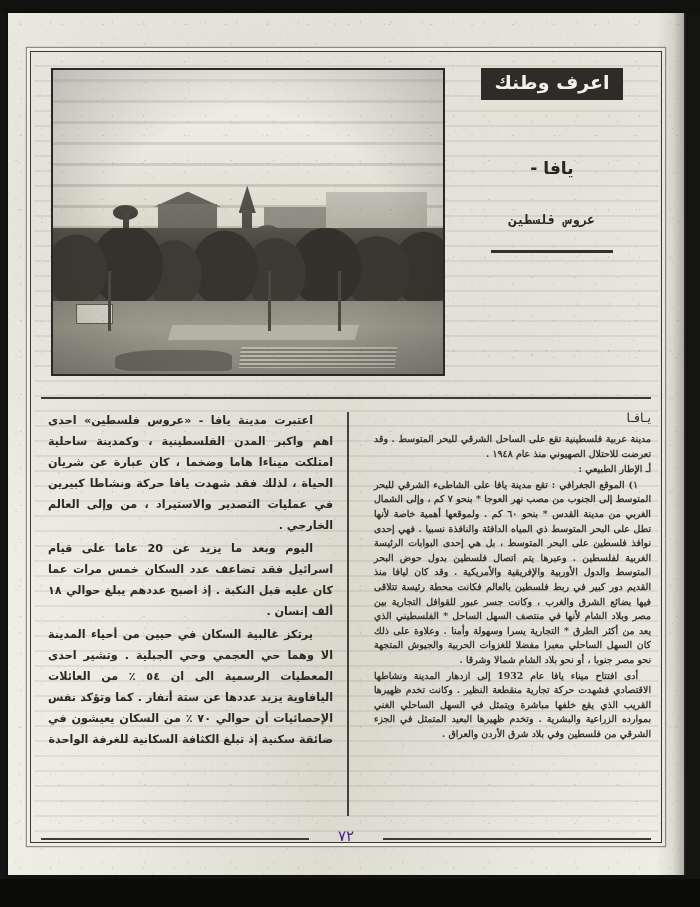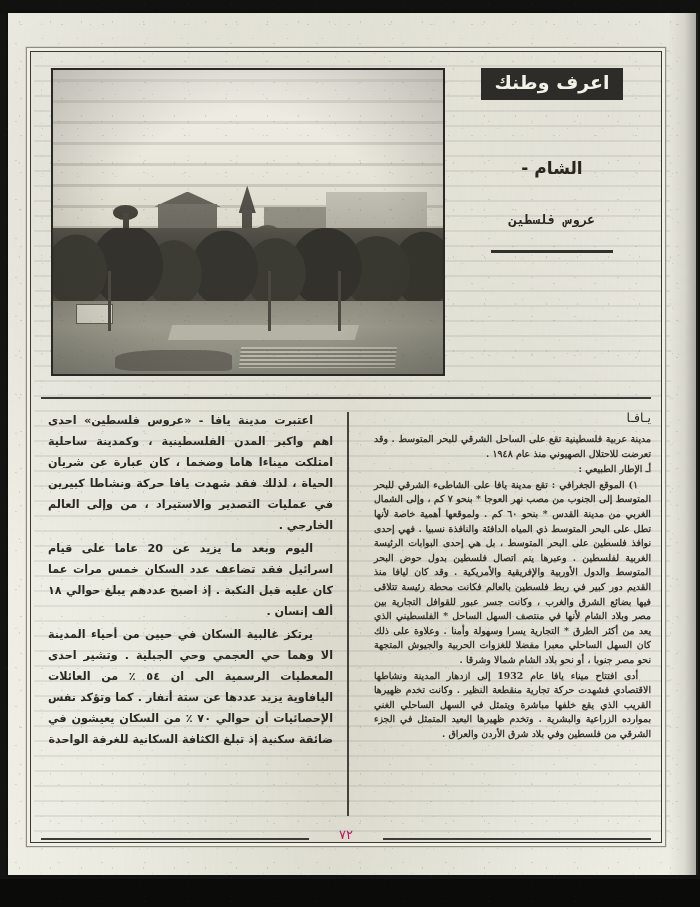--- a/index.html
+++ b/index.html
@@ -19,21 +19,20 @@
       linear-gradient(0deg,#0b0b0a 0 28px,rgba(0,0,0,0) 28px),
       #141413;
   }
 
   
   #page-sheet{
     position:absolute;
     left:8px;top:13px;width:676px;height:862px;
     background:#f0efe6;
     box-shadow:0 0 3px rgba(0,0,0,.55);
-    padding-left:12px;
   }
   
   #paper-texture{
     position:absolute;inset:0;pointer-events:none;
     background-image:
       radial-gradient(ellipse at 18% 22%, rgba(150,148,130,.14) 0%, rgba(0,0,0,0) 42%),
       radial-gradient(ellipse at 74% 64%, rgba(150,148,130,.12) 0%, rgba(0,0,0,0) 46%),
       radial-gradient(ellipse at 46% 88%, rgba(140,140,122,.10) 0%, rgba(0,0,0,0) 40%),
       radial-gradient(ellipse at 88% 12%, rgba(160,158,142,.10) 0%, rgba(0,0,0,0) 38%),
       linear-gradient(93deg, rgba(236,235,224,0) 0%, rgba(206,205,191,.22) 50%, rgba(236,235,224,0) 100%);
@@ -259,21 +258,21 @@
 
   
   #footer{
     position:absolute;left:10px;top:775px;width:610px;height:14px;
   }
   #rule-left{position:absolute;left:0;top:11px;width:268px;height:1.6px;background:#3c3a34;}
   #rule-right{position:absolute;right:0;top:11px;width:268px;height:1.6px;background:#3c3a34;}
   #page-number{
     position:absolute;left:50%;top:0;transform:translateX(-50%);
     font-family:"DejaVu Serif","Liberation Serif",serif;
-    font-size:13px;color:#be185d;letter-spacing:1px;
+    font-size:15px;color:#4c1d95;letter-spacing:1px;
   }
 
   
   #speckle{
     position:absolute;inset:0;pointer-events:none;opacity:.16;
     background-image:
       radial-gradient(circle at 12% 31%, rgba(70,68,60,.9) 0 .6px, rgba(0,0,0,0) .7px),
       radial-gradient(circle at 37% 12%, rgba(70,68,60,.9) 0 .6px, rgba(0,0,0,0) .7px),
       radial-gradient(circle at 63% 47%, rgba(70,68,60,.9) 0 .6px, rgba(0,0,0,0) .7px),
       radial-gradient(circle at 84% 73%, rgba(70,68,60,.9) 0 .6px, rgba(0,0,0,0) .7px),
@@ -317,21 +316,21 @@
             <div class="ph-lamp" style="left:14%"></div>
             <div class="ph-lamp" style="left:55%"></div>
             <div class="ph-lamp" style="left:73%"></div>
             <div class="ph-wash"></div>
             <div class="ph-vignette"></div>
           </div>
         </div>
 
         <div id="masthead">
           <div id="section-banner">اعرف وطنك</div>
-          <div id="article-title">الشام -</div>
+          <div id="article-title">يافا -</div>
           <div id="article-subtitle">عروس فلسطين</div>
           <div id="title-rule"></div>
         </div>
 
       </div>
 
       <div id="top-divider"></div>
 
       <div id="columns">
         <div id="col-divider"></div>

